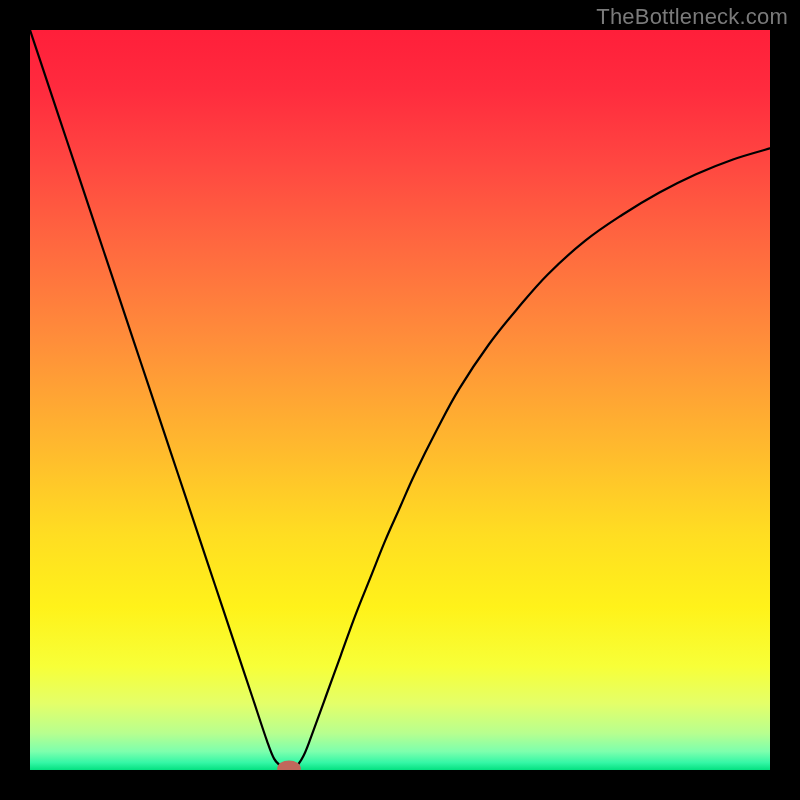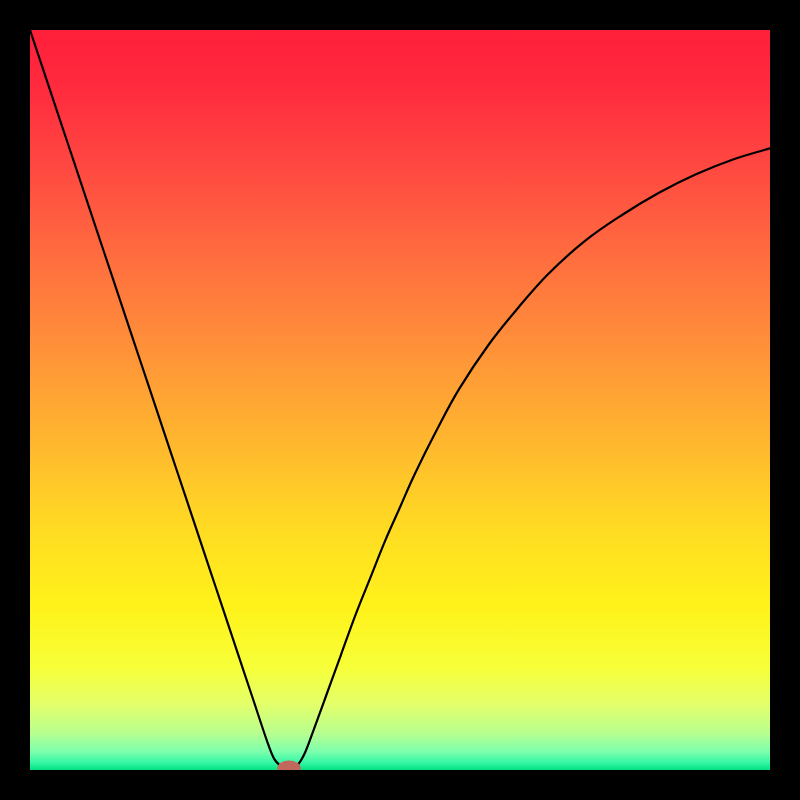--- a/index.html
+++ b/index.html
@@ -52,20 +52,21 @@
     stroke-linecap: round;
   }
   .marker {
     fill: #c1675b;
   }
 </style>
 </head>
 <body>
 
 <div class="frame">
+  <div class="watermark">TheBottleneck.com</div>
   <div class="plot-area">
     <svg id="chart-svg" viewBox="0 0 740 740" preserveAspectRatio="none">
       <defs>
         <linearGradient id="bg-grad" x1="0" y1="0" x2="0" y2="1">
             <stop offset="0%" stop-color="#ff1f3a"></stop>
             <stop offset="8%" stop-color="#ff2b3e"></stop>
             <stop offset="18%" stop-color="#ff4741"></stop>
             <stop offset="30%" stop-color="#ff6b3f"></stop>
             <stop offset="42%" stop-color="#ff8e3a"></stop>
             <stop offset="55.00000000000001%" stop-color="#ffb52f"></stop>

